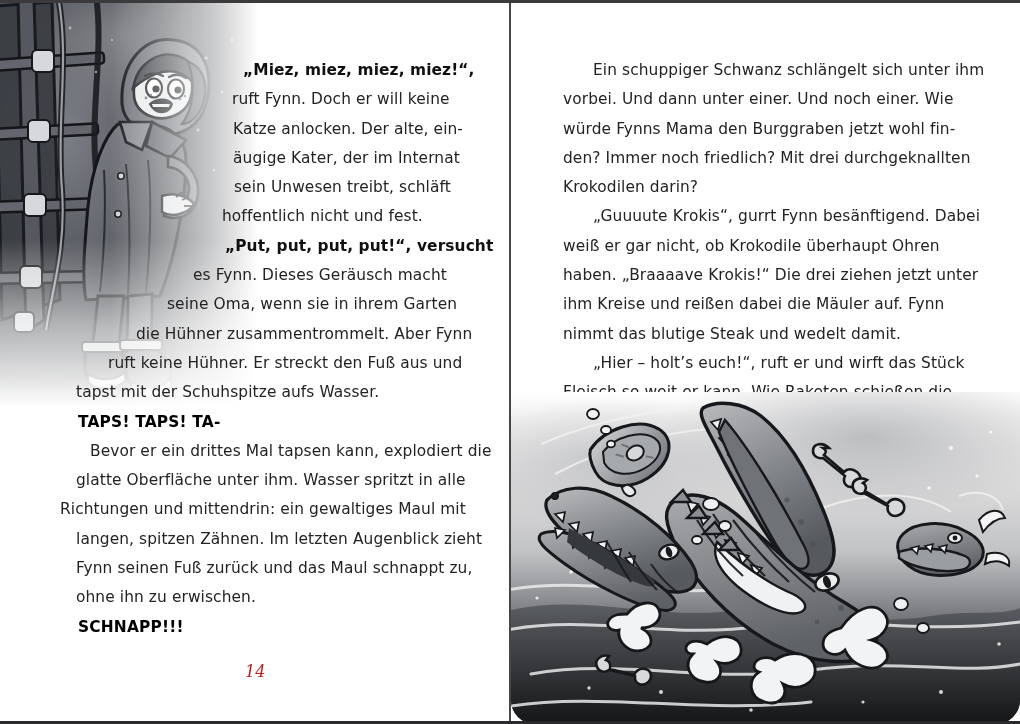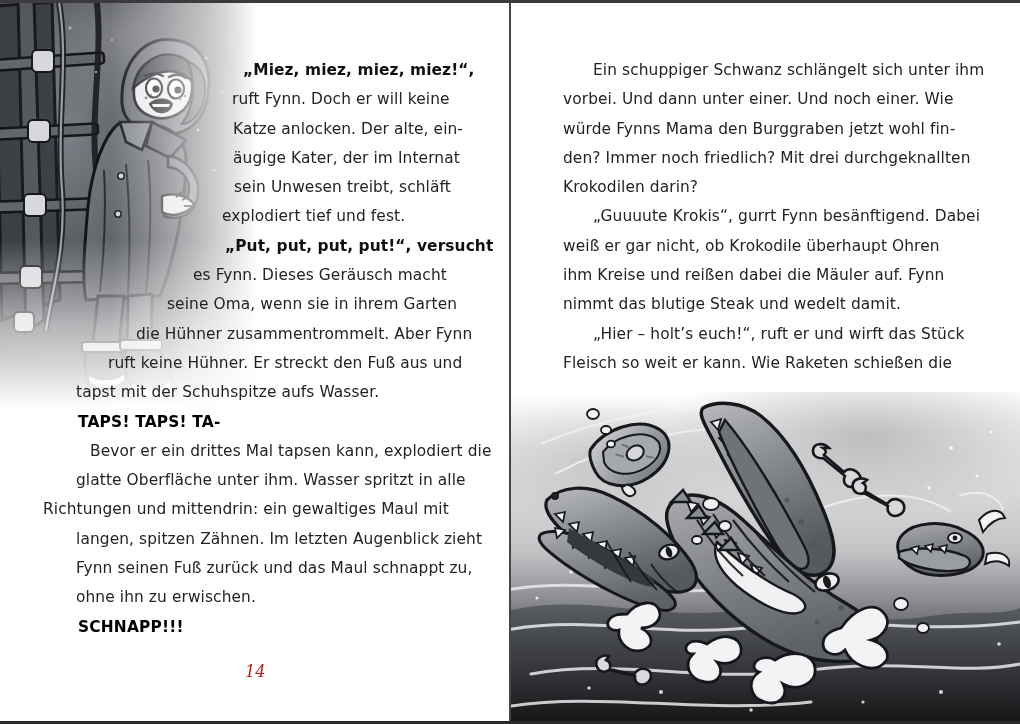--- a/index.html
+++ b/index.html
@@ -38,21 +38,21 @@
   #text-left .shout{font-weight:bold;color:#101011;}
   #text-left .sfx{font-weight:bold;color:#000000;letter-spacing:.2px;}
 
   
   .l{display:block;white-space:nowrap;}
 
   #pageno-left{position:absolute;left:245px;top:662px;font-family:"DejaVu Serif","Liberation Serif",serif;
      font-size:16px;color:#b91c1c;font-style:italic;}
 
   
-  #page-right{position:absolute;left:511px;top:0;width:509px;height:724px;background:#fff;overflow:hidden;}
+  #page-right{position:absolute;left:511px;top:0;width:509px;height:724px;background:#fff;overflow:hidden;border-radius:24px;}
 
   #text-right{position:absolute;left:52px;top:56px;width:400px;}
   #text-right p{margin:0;color:#232324;font-size:15.4px;line-height:29.3px;letter-spacing:.1px;}
 
   
   #illus-right{position:absolute;left:0;top:392px;width:509px;height:332px;overflow:hidden;}
   #illus-right .sky{position:absolute;inset:0;
      background:linear-gradient(to bottom,#ffffff 0%,#f2f2f2 8%,#d9d9da 30%,#c2c3c5 48%,#8d8f93 62%,#4a4c50 78%,#232427 92%,#17181a 100%);}
   #illus-right .mist{position:absolute;left:0;top:0;width:100%;height:150px;
      background:radial-gradient(ellipse 300px 110px at 70% 30%, rgba(150,152,156,.55), transparent 70%),
@@ -191,37 +191,37 @@
       <div class="fade-b"></div>
     </div>
 
     <div id="text-left">
       <p>
         <span class="l" style="padding-left:243px"><span class="shout">„Miez, miez, miez, miez!“,</span></span>
         <span class="l" style="padding-left:232px">ruft Fynn. Doch er will keine</span>
         <span class="l" style="padding-left:233px">Katze anlocken. Der alte, ein-</span>
         <span class="l" style="padding-left:233px">äugige Kater, der im Internat</span>
         <span class="l" style="padding-left:234px">sein Unwesen treibt, schläft</span>
-        <span class="l" style="padding-left:222px">explodiert tief und fest.</span>
+        <span class="l" style="padding-left:222px">hoffentlich nicht und fest.</span>
       </p>
       <p>
         <span class="l" style="padding-left:225px"><span class="shout">„Put, put, put, put!“, versucht</span></span>
         <span class="l" style="padding-left:193px">es Fynn. Dieses Geräusch macht</span>
         <span class="l" style="padding-left:167px">seine Oma, wenn sie in ihrem Garten</span>
         <span class="l" style="padding-left:136px">die Hühner zusammentrommelt. Aber Fynn</span>
         <span class="l" style="padding-left:108px">ruft keine Hühner. Er streckt den Fuß aus und</span>
         <span class="l" style="padding-left:76px">tapst mit der Schuhspitze aufs Wasser.</span>
       </p>
       <p>
         <span class="l sfx" style="padding-left:78px">TAPS! TAPS! TA-</span>
       </p>
       <p>
         <span class="l" style="padding-left:90px">Bevor er ein drittes Mal tapsen kann, explodiert die</span>
         <span class="l" style="padding-left:76px">glatte Oberfläche unter ihm. Wasser spritzt in alle</span>
-        <span class="l" style="padding-left:43px">Richtungen und mittendrin: ein gewaltiges Maul mit</span>
+        <span class="l" style="padding-left:60px">Richtungen und mittendrin: ein gewaltiges Maul mit</span>
         <span class="l" style="padding-left:76px">langen, spitzen Zähnen. Im letzten Augenblick zieht</span>
         <span class="l" style="padding-left:76px">Fynn seinen Fuß zurück und das Maul schnappt zu,</span>
         <span class="l" style="padding-left:76px">ohne ihn zu erwischen.</span>
       </p>
       <p>
         <span class="l sfx" style="padding-left:78px">SCHNAPP!!!</span>
       </p>
     </div>
 
     <div id="pageno-left">14</div>
@@ -235,20 +235,21 @@
       <p>
         <span class="l" style="padding-left:30px">Ein schuppiger Schwanz schlängelt sich unter ihm</span>
         <span class="l">vorbei. Und dann unter einer. Und noch einer. Wie</span>
         <span class="l">würde Fynns Mama den Burggraben jetzt wohl fin-</span>
         <span class="l">den? Immer noch friedlich? Mit drei durchgeknallten</span>
         <span class="l">Krokodilen darin?</span>
       </p>
       <p>
         <span class="l" style="padding-left:30px">„Guuuute Krokis“, gurrt Fynn besänftigend. Dabei</span>
         <span class="l">weiß er gar nicht, ob Krokodile überhaupt Ohren</span>
+        <span class="l">haben. „Braaaave Krokis!“ Die drei ziehen jetzt unter</span>
         <span class="l">ihm Kreise und reißen dabei die Mäuler auf. Fynn</span>
         <span class="l">nimmt das blutige Steak und wedelt damit.</span>
       </p>
       <p>
         <span class="l" style="padding-left:30px">„Hier – holt’s euch!“, ruft er und wirft das Stück</span>
         <span class="l">Fleisch so weit er kann. Wie Raketen schießen die</span>
       </p>
     </div>
 
     <div id="illus-right">

